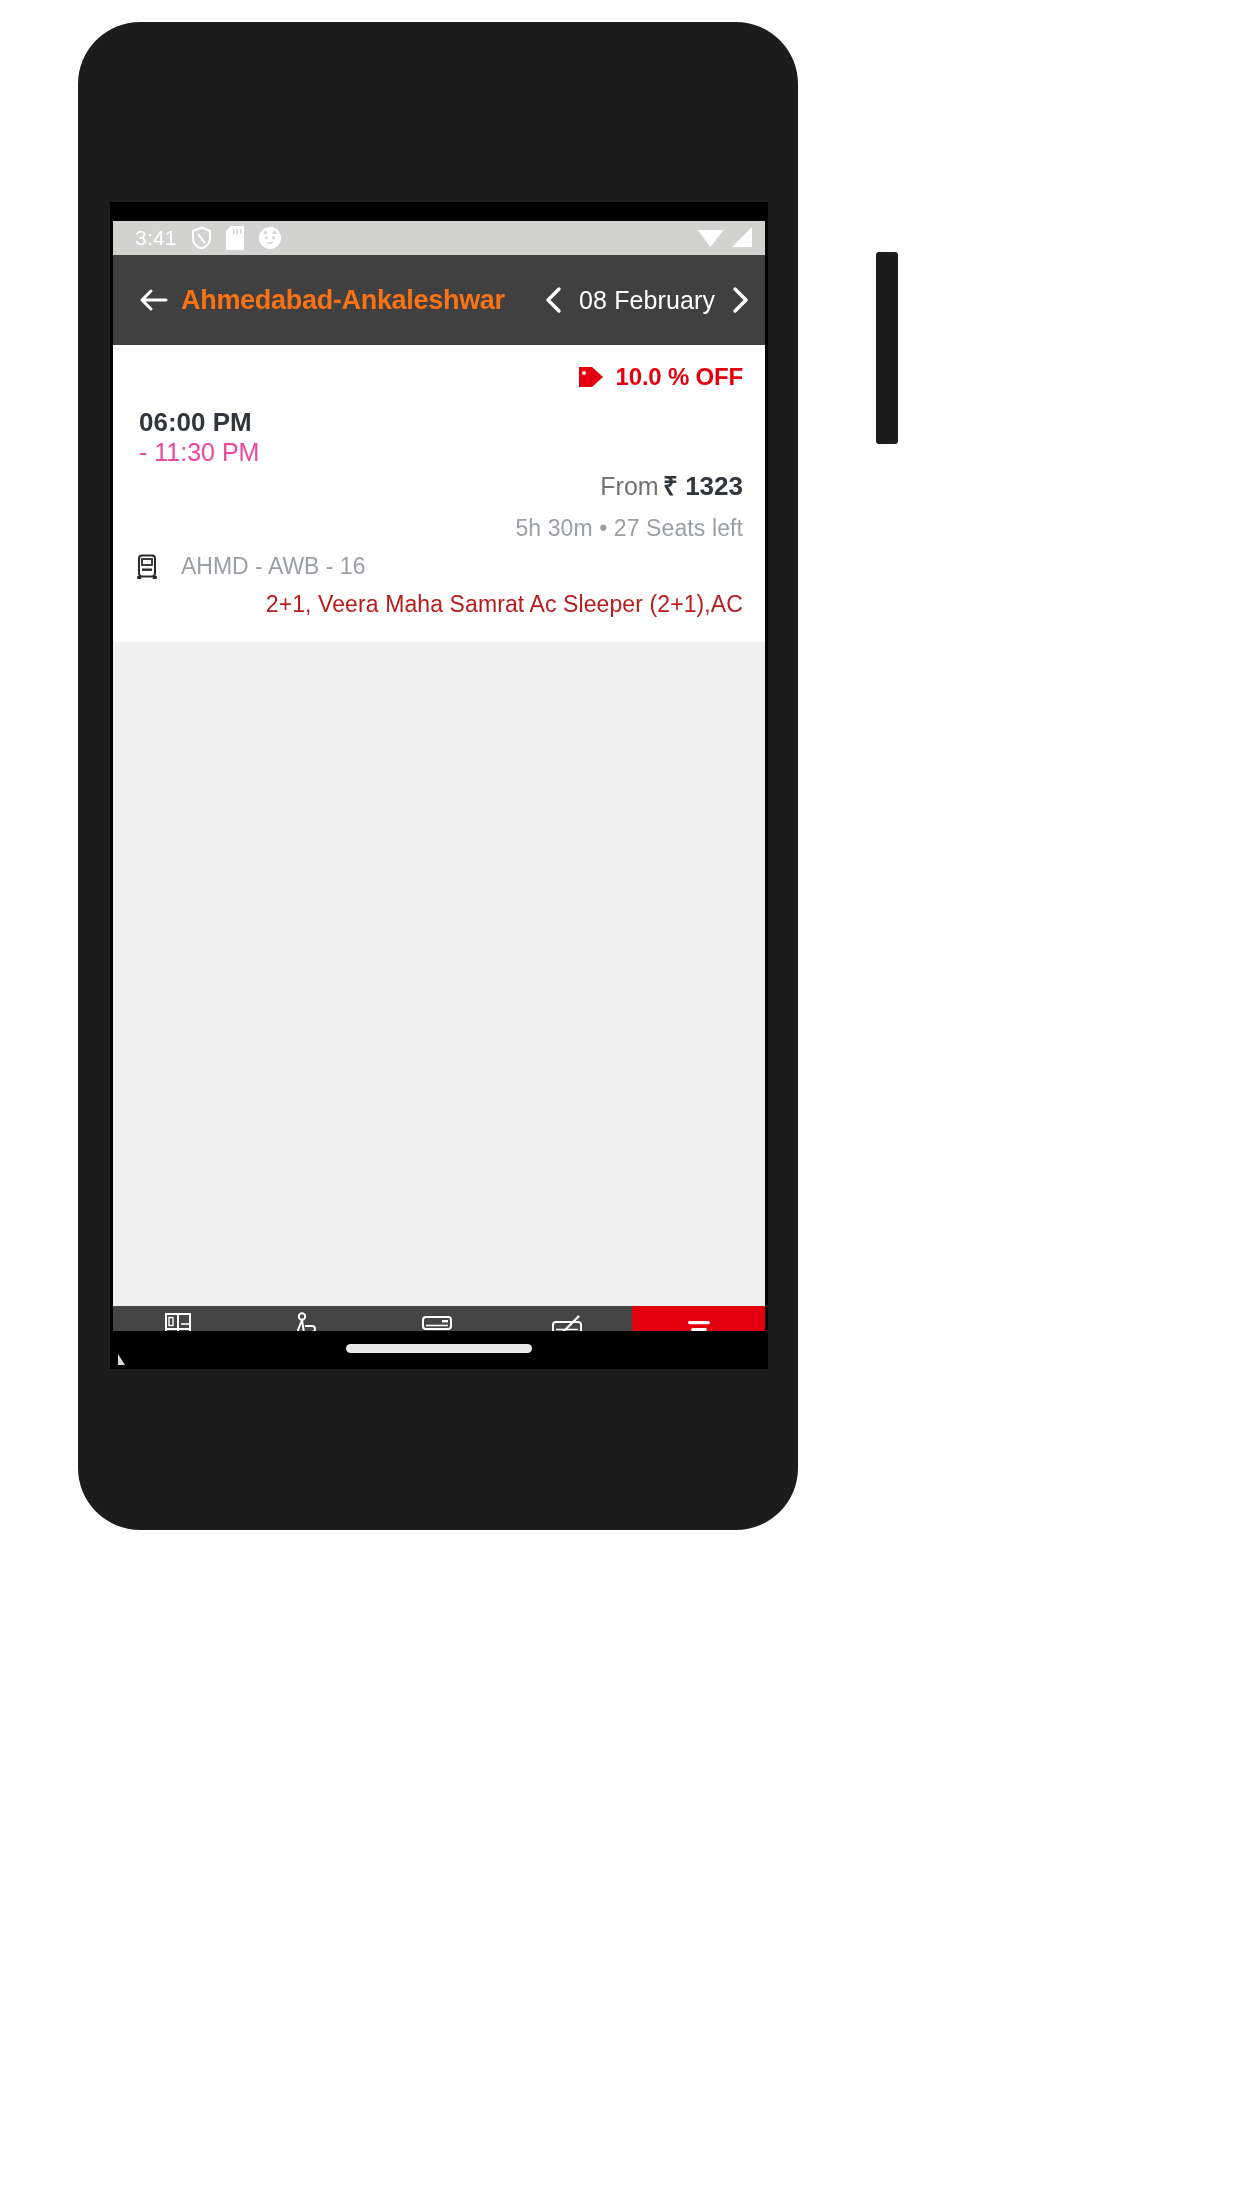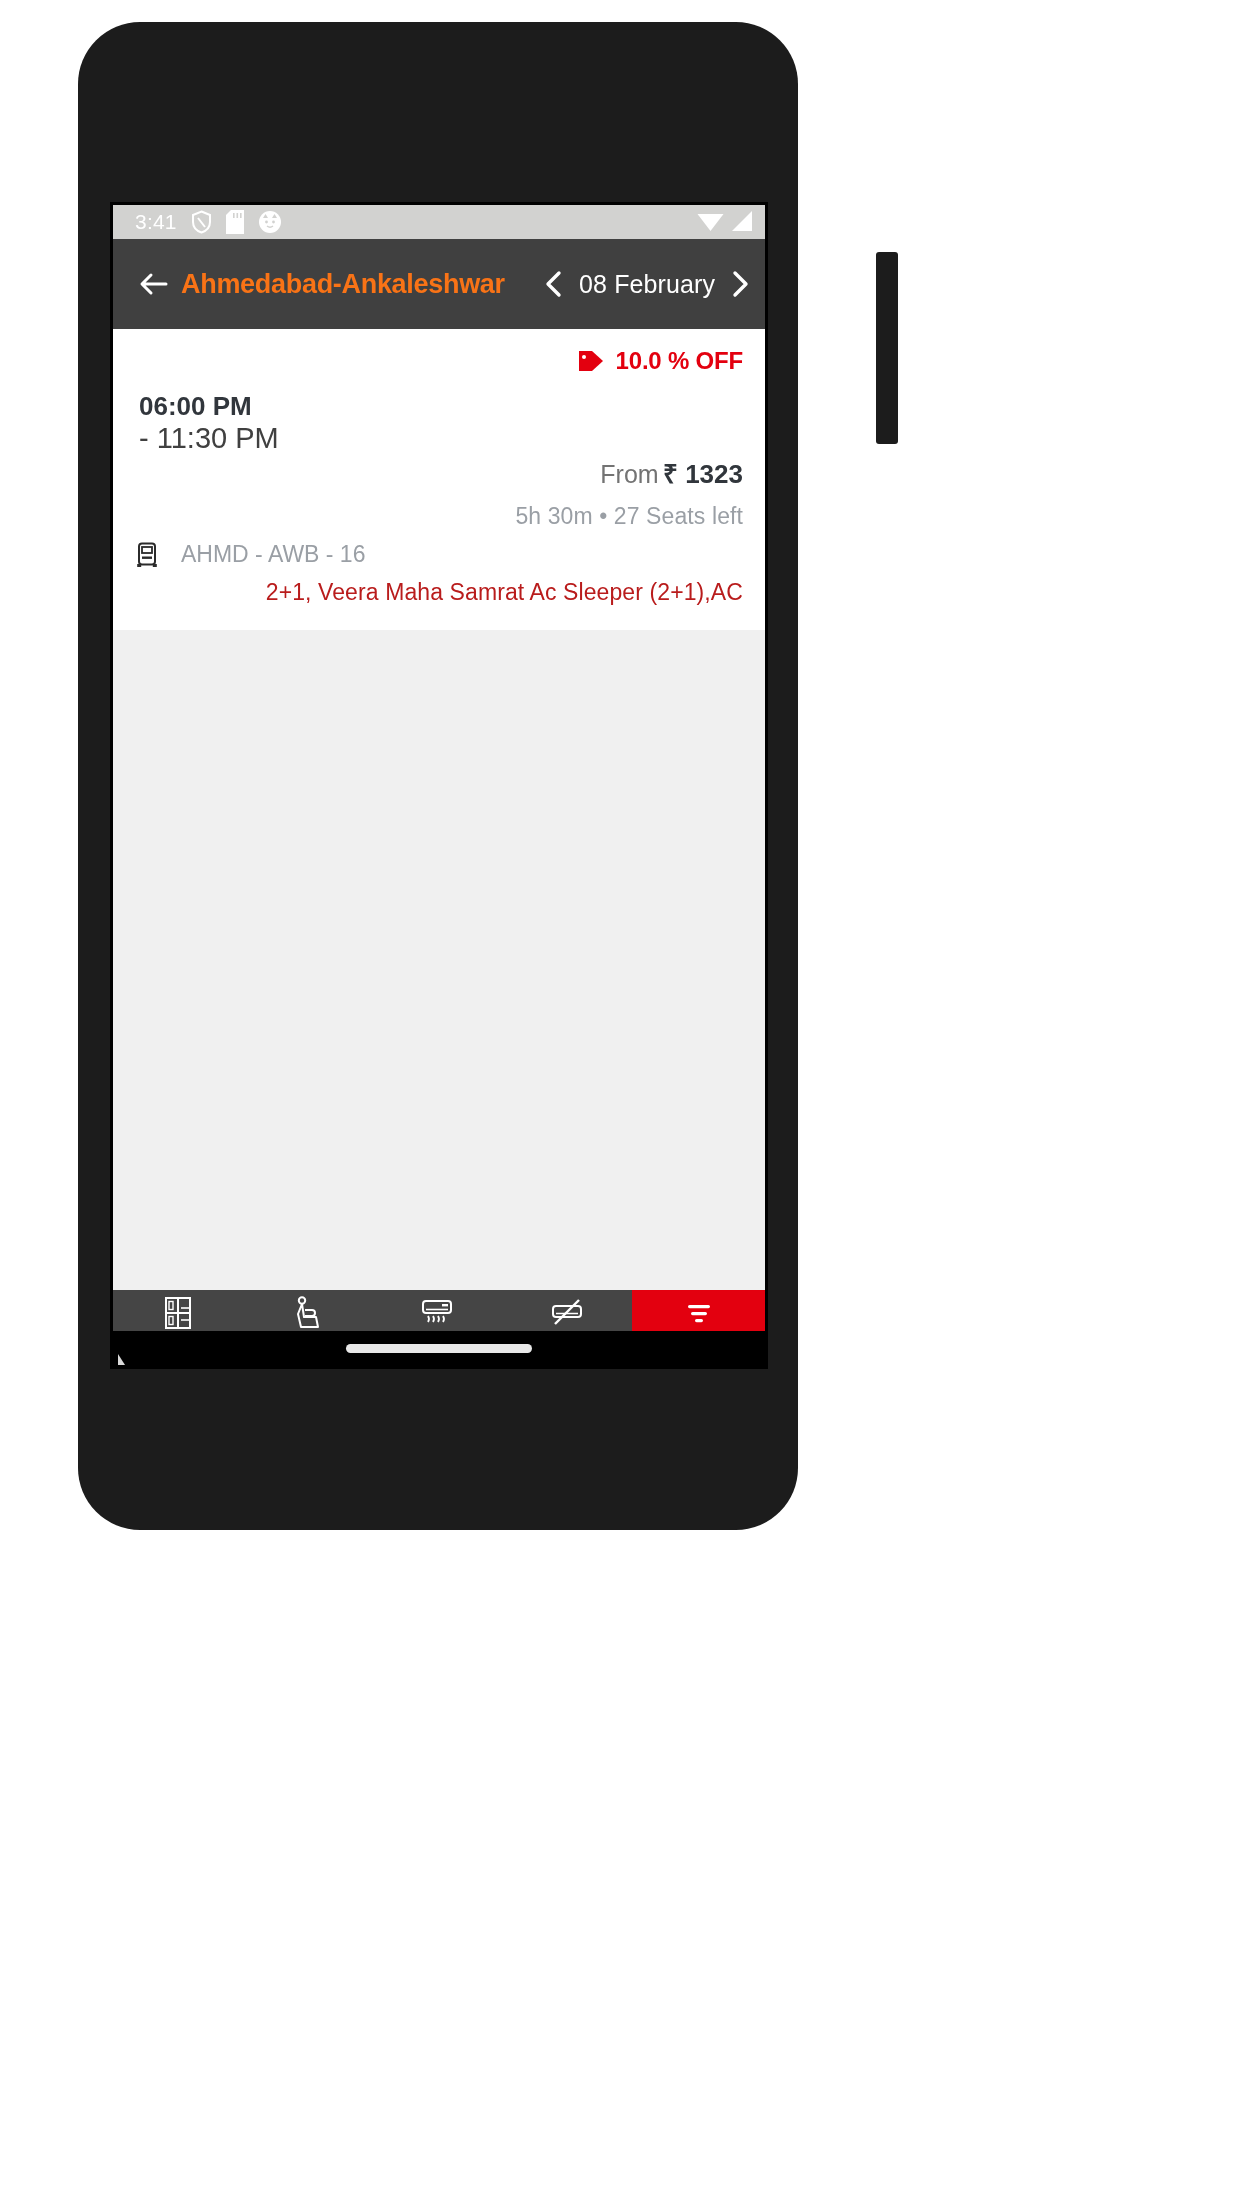--- a/index.html
+++ b/index.html
@@ -31,21 +31,21 @@
   
   #screen {
     position: absolute;
     left: 110px; top: 202px;
     width: 658px; height: 1167px;
     background: #000000;
     overflow: hidden;
   }
   #screen-inner {
     position: absolute;
-    left: 3px; top: 3px;
+    left: 3px; top: 19px;
     width: 652px; height: 1157px;
     background: #f0f0f0;
     overflow: hidden;
   }
 
   
   #status-bar {
     position: relative;
     height: 34px;
     background: #d2d2d0;
@@ -136,22 +136,22 @@
     align-items: baseline;
     margin-bottom: 12px;
     flex-direction: column;
   }
   #dep-time {
     color: #31363c;
     font-size: 26px;
     font-weight: bold;
   }
   #time-sep-arr {
-    color: #404040;
-    font-size: 29px;
+    color: #ec4899;
+    font-size: 25px;
     margin-left: 4px;
   }
   #price-block {
     margin-left: auto;
     white-space: nowrap;
   }
   #price-prefix {
     color: #737373;
     font-size: 25px;
   }

